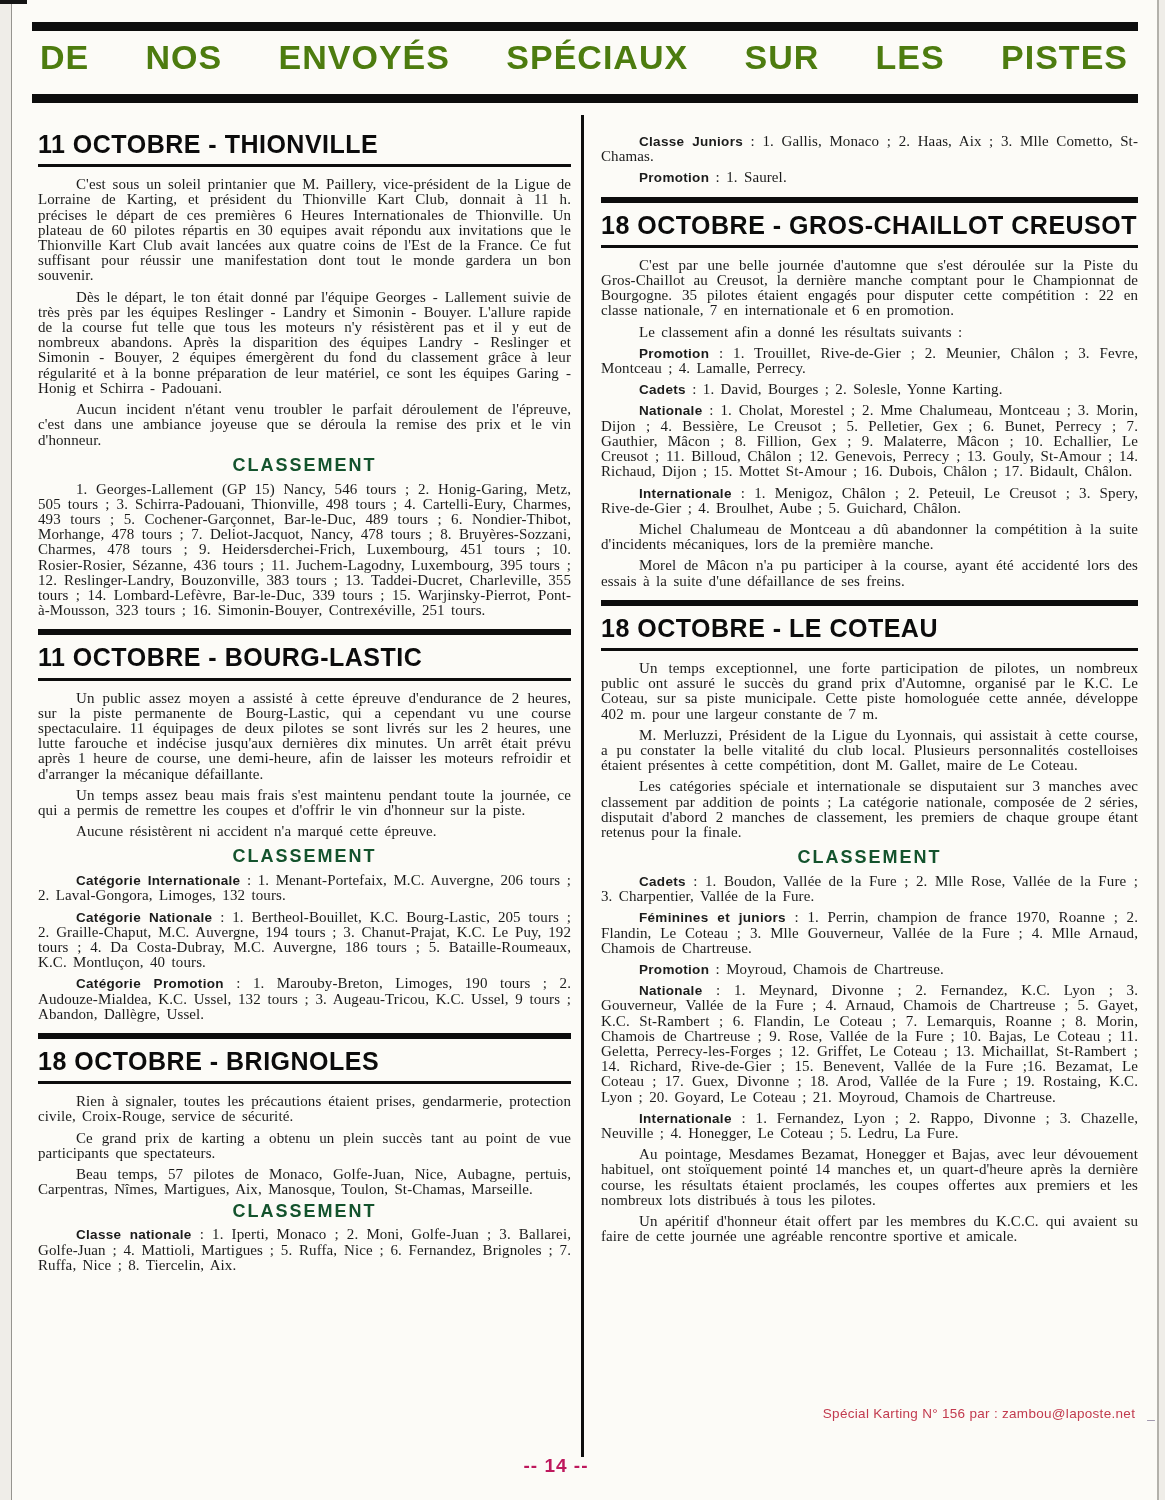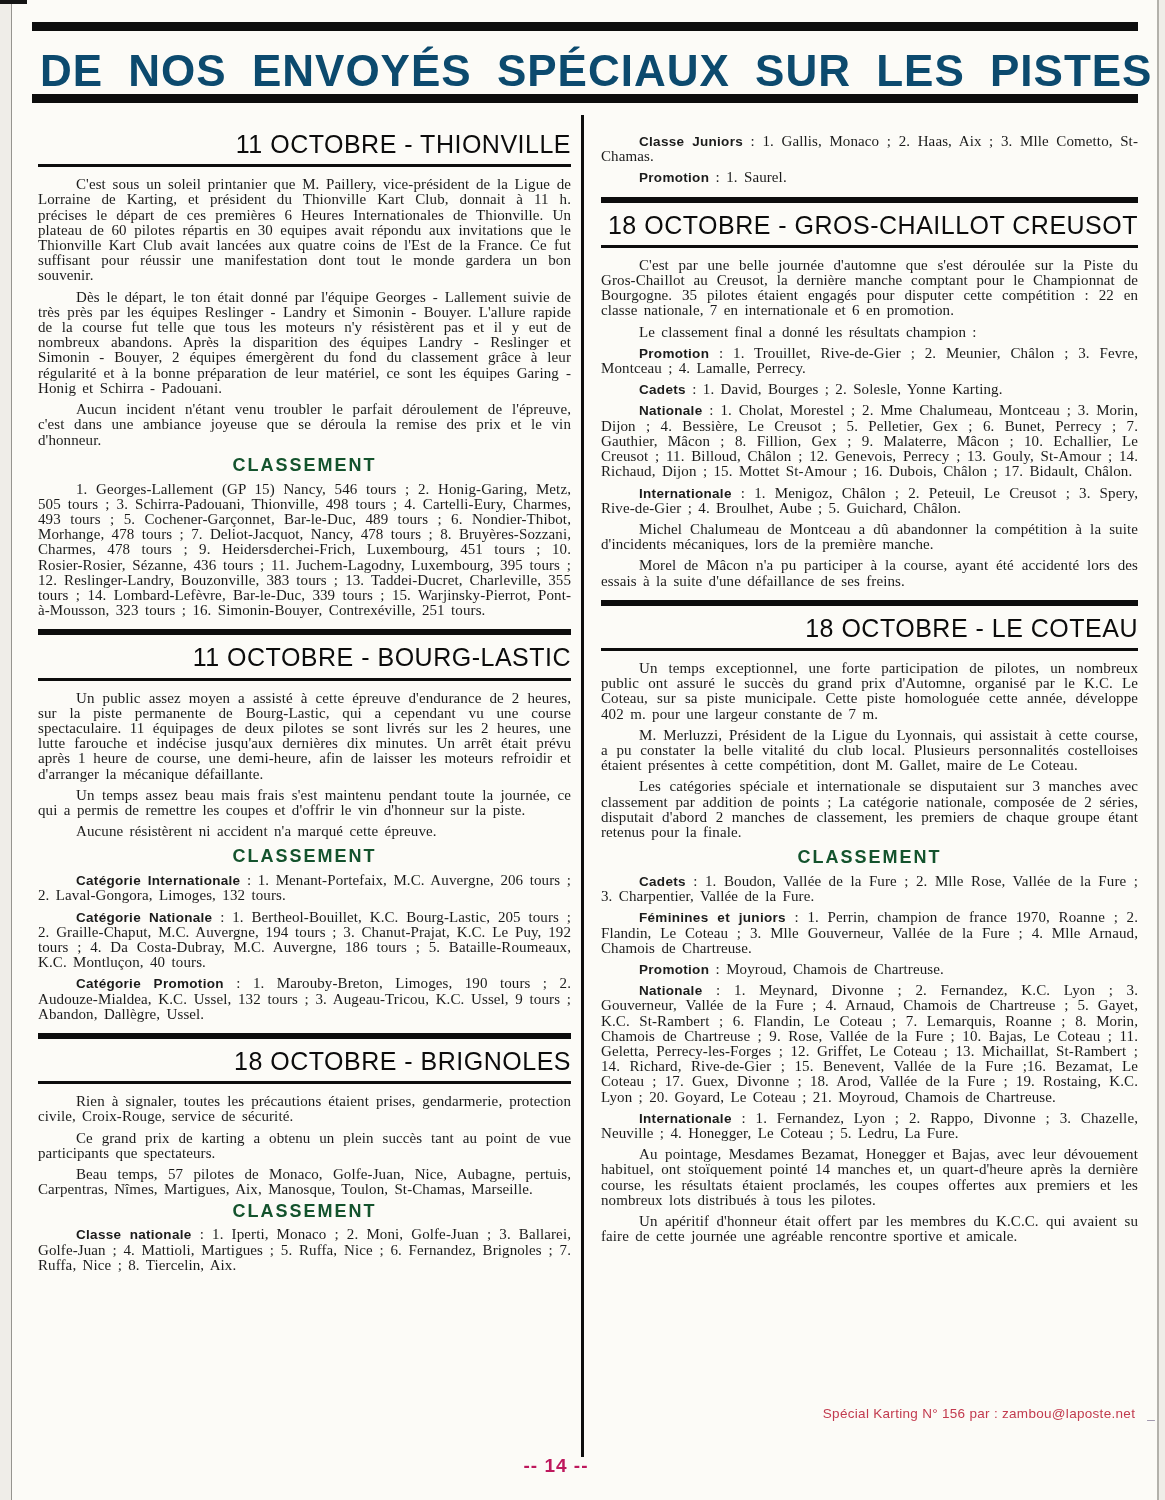--- a/index.html
+++ b/index.html
@@ -11,36 +11,36 @@
   .margin-strip-left  { position:absolute; left:0; top:0; width:11px;  height:100%; background:#efede8; }
   .margin-strip-right { position:absolute; right:0; top:0; width:6px;  height:100%; background:#efede8; }
   .edge-line-left  { position:absolute; left:11px;  top:0; width:1px; height:100%; background:#96948f; }
   .edge-line-right { position:absolute; left:1157px; top:0; width:2px; height:100%; background:#b3b1ab; }
   .corner-artifact { position:absolute; left:0; top:0; width:27px; height:4px; background:#141414; }
 
   .masthead-bar { position:absolute; left:32px; width:1106px; height:9px; background:#0d0d0d; }
   .bar-top { top:22px; }
   .bar-bottom { top:94px; }
   .masthead-title {
-    position:absolute; left:40px; top:48px; width:1088px;
+    position:absolute; left:40px; top:40px; width:1088px;
     font-family:"Liberation Sans", sans-serif; font-weight:700;
-    font-size:44px; line-height:1.05; letter-spacing:1px; word-spacing:12px;
+    font-size:34px; line-height:1.05; letter-spacing:1px; word-spacing:12px;
     text-align:justify; text-align-last:justify; white-space:nowrap;
-    color:#0c4a6e;
+    color:#4d7c0f;
   }
 
   .col { position:absolute; top:118px; }
   .col-left  { left:38px;  width:533px; }
   .col-right { left:601px; width:537px; }
   .column-divider { position:absolute; left:581px; top:115px; width:3px; height:1342px; background:#0e0e0e; }
 
   .sec-bar    { height:6px; background:#0d0d0d; margin-top:11px; }
   .sec-title  {
-    margin:9px 0 0; font-family:"Liberation Sans", sans-serif; font-weight:400;
-    font-size:25px; line-height:1.05; text-align:right; letter-spacing:0.5px; color:#0c0c0c;
+    margin:9px 0 0; font-family:"Liberation Sans", sans-serif; font-weight:700;
+    font-size:25px; line-height:1.05; text-align:left; letter-spacing:0.5px; color:#0c0c0c;
   }
   .title-rule { height:3px; background:#0d0d0d; margin-top:7px; margin-bottom:10px; }
 
   .body {
     margin:6px 0 0; font-size:15px; line-height:15.2px;
     text-align:justify; text-indent:38px; word-spacing:2.5px; letter-spacing:0.1px;
   }
   .cls-head {
     margin:8px 0 2px; font-family:"Liberation Sans", sans-serif; font-weight:700;
     font-size:18px; line-height:1.1; text-align:center; letter-spacing:2px; color:#14532d;
@@ -119,21 +119,21 @@
     <div>
       <p class="body" style="margin-top:16px"><span class="lbl">Classe Juniors</span><span> : 1. Gallis, Monaco ; 2. Haas, Aix ; 3. Mlle Cometto, St-Chamas.</span></p>
       <p class="body"><span class="lbl">Promotion</span><span> : 1. Saurel.</span></p>
     </div>
 
     <section>
       <div class="sec-bar"></div>
       <h2 class="sec-title">18 OCTOBRE - GROS-CHAILLOT CREUSOT</h2>
       <div class="title-rule"></div>
       <p class="body">C'est par une belle journée d'automne que s'est déroulée sur la Piste du Gros-Chaillot au Creusot, la dernière manche comptant pour le Championnat de Bourgogne. 35 pilotes étaient engagés pour disputer cette compétition : 22 en classe nationale, 7 en internationale et 6 en promotion.</p>
-      <p class="body">Le classement final a donné les résultats champion :</p>
+      <p class="body">Le classement afin a donné les résultats suivants :</p>
       <p class="body"><span class="lbl">Promotion</span><span> : 1. Trouillet, Rive-de-Gier ; 2. Meunier, Châlon ; 3. Fevre, Montceau ; 4. Lamalle, Perrecy.</span></p>
       <p class="body"><span class="lbl">Cadets</span><span> : 1. David, Bourges ; 2. Solesle, Yonne Karting.</span></p>
       <p class="body"><span class="lbl">Nationale</span><span> : 1. Cholat, Morestel ; 2. Mme Chalumeau, Montceau ; 3. Morin, Dijon ; 4. Bessière, Le Creusot ; 5. Pelletier, Gex ; 6. Bunet, Perrecy ; 7. Gauthier, Mâcon ; 8. Fillion, Gex ; 9. Malaterre, Mâcon ; 10. Echallier, Le Creusot ; 11. Billoud, Châlon ; 12. Genevois, Perrecy ; 13. Gouly, St-Amour ; 14. Richaud, Dijon ; 15. Mottet St-Amour ; 16. Dubois, Châlon ; 17. Bidault, Châlon.</span></p>
       <p class="body"><span class="lbl">Internationale</span><span> : 1. Menigoz, Châlon ; 2. Peteuil, Le Creusot ; 3. Spery, Rive-de-Gier ; 4. Broulhet, Aube ; 5. Guichard, Châlon.</span></p>
       <p class="body">Michel Chalumeau de Montceau a dû abandonner la compétition à la suite d'incidents mécaniques, lors de la première manche.</p>
       <p class="body">Morel de Mâcon n'a pu participer à la course, ayant été accidenté lors des essais à la suite d'une défaillance de ses freins.</p>
     </section>
 
     <section>
       <div class="sec-bar"></div>

